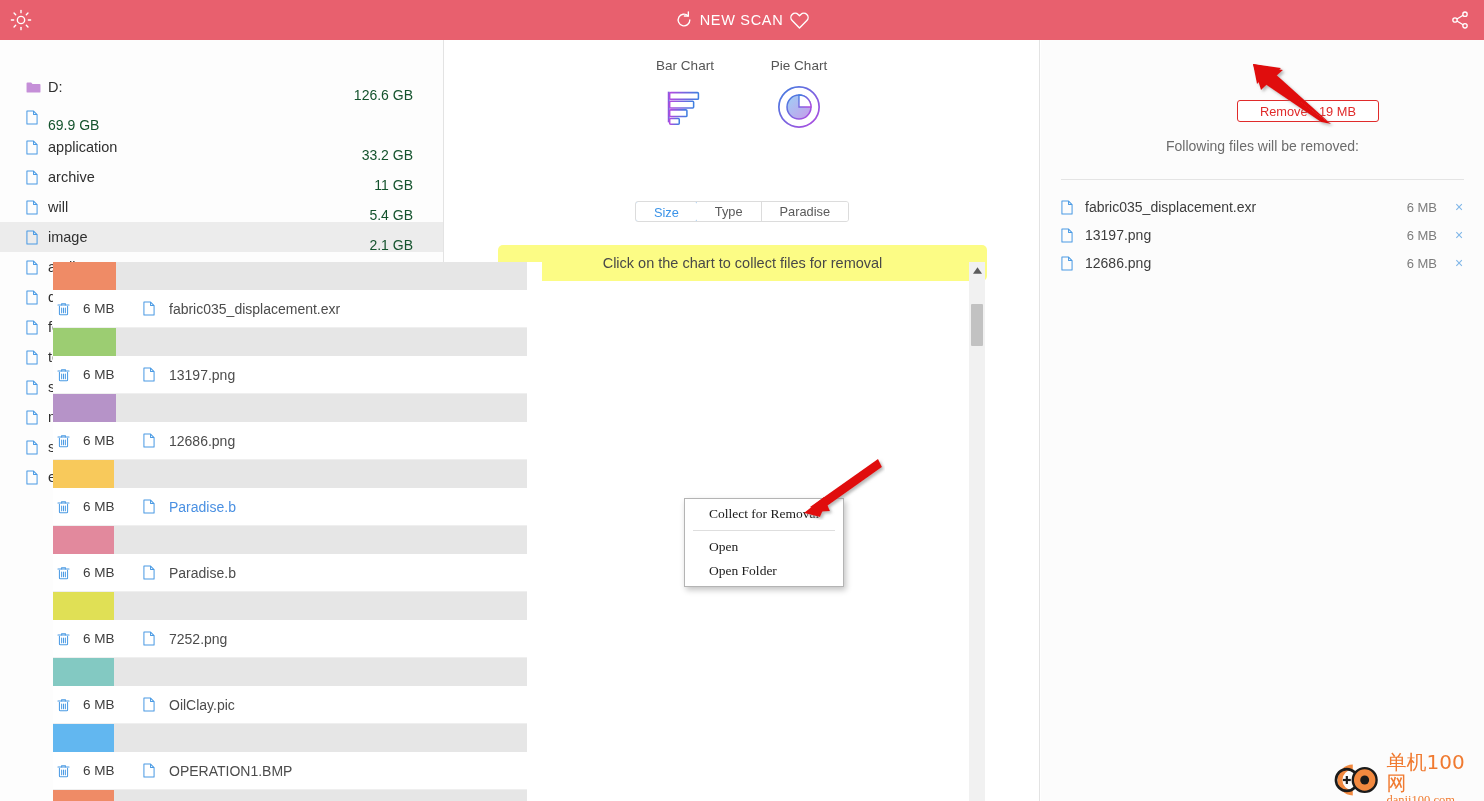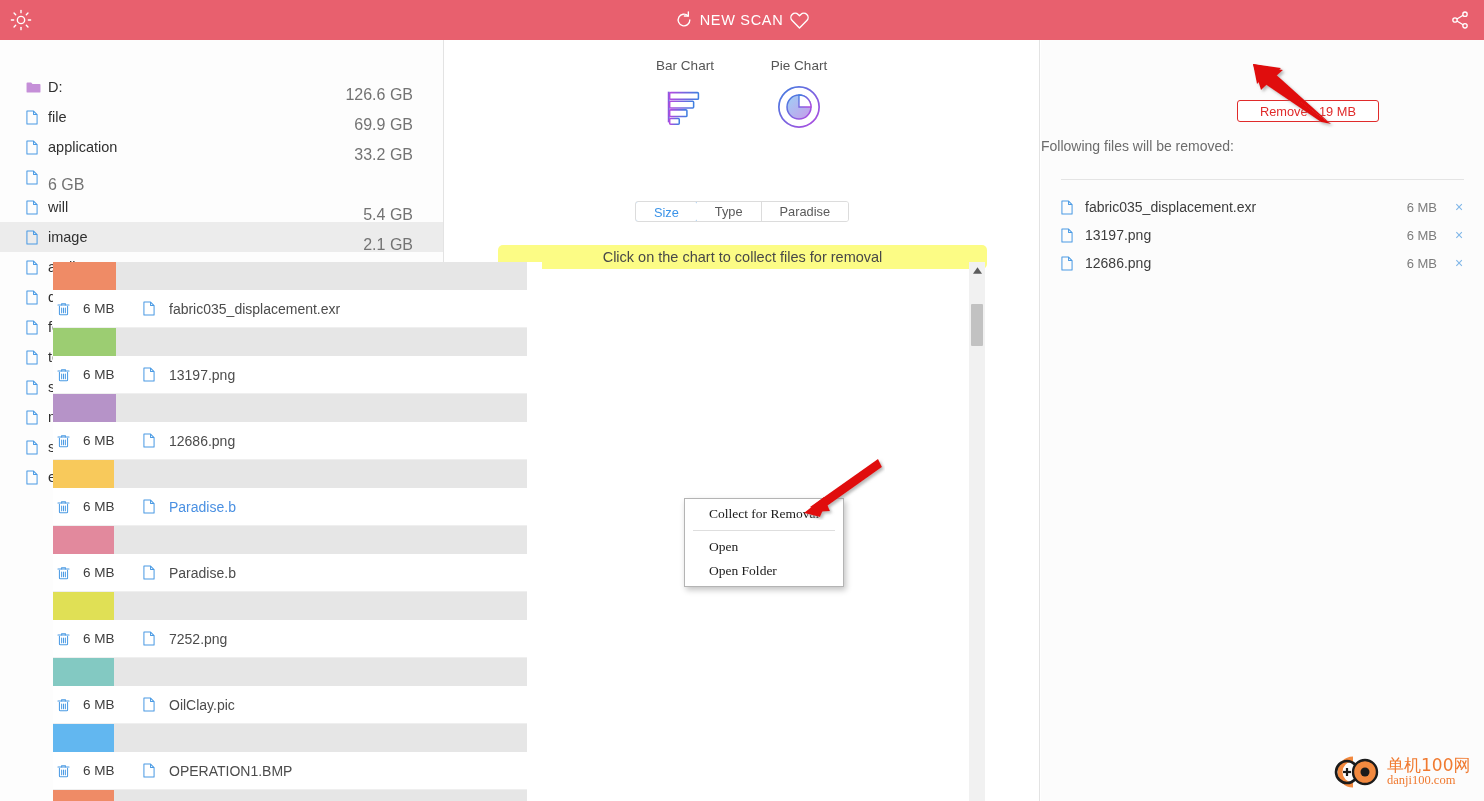--- a/index.html
+++ b/index.html
@@ -53,21 +53,21 @@
 
   
   .side-row {
     height: 30px; display: flex; align-items: center;
     padding: 0 30px 0 26px; cursor: pointer;
     font-size: 14.5px; color: #3d3d3d;
   }
   .side-row.active { background: #ececec; }
   .side-ico { width: 22px; display: flex; align-items: center; flex: 0 0 22px; }
   .side-name { flex: 1 1 auto; color: #303030; }
-  .side-size { color: #737373; font-size: 16px; white-space: nowrap; margin-top: 16px; }
+  .side-size { color: #14532d; font-size: 14px; white-space: nowrap; margin-top: 16px; }
 
   
   .chart-tabs {
     position: absolute; left: 0; right: 0; top: 18px;
     display: flex; justify-content: center; gap: 4px;
   }
   .chart-tab { width: 110px; text-align: center; cursor: pointer; }
   .chart-tab-label { font-size: 13.5px; color: #555555; display: block; margin-bottom: 10px; }
   .chart-tab-ico { height: 48px; display: flex; align-items: center; justify-content: center; }
 
@@ -79,21 +79,21 @@
   }
   .seg-btn {
     padding: 0 18px; font-size: 12.8px; color: #5a5a5a; line-height: 19px;
     border-right: 1px solid #dcdcdc; cursor: pointer; background: #fff;
   }
   .seg-btn:last-child { border-right: none; }
   .seg-btn.active { color: #3b93e8; border: 1px solid #9cc8f2; margin: -1px; border-radius: 3px; line-height: 21px; }
 
   
   .hint {
-    position: absolute; left: 53px; top: 205px; width: 489px; height: 24px;
+    position: absolute; left: 53px; top: 205px; width: 489px; height: 36px;
     background: #fcfc85; border-radius: 5px;
     display: flex; align-items: center; justify-content: center;
     font-size: 14.5px; color: #484848;
   }
 
   
   .filelist {
     position: absolute; left: 53px; top: 262px; width: 489px; height: 539px;
     overflow: hidden; background: #ffffff;
   }
@@ -140,42 +140,42 @@
   .ctx-sep { height: 1px; background: #dedede; margin: 4px 8px 4px 8px; }
 
   
   .remove-btn {
     position: absolute; left: 196px; top: 60px; width: 142px; height: 22px;
     border: 1px solid #e02b2b; border-radius: 3px; background: #ffffff;
     color: #e02b2b; font-size: 12.8px;
     display: flex; align-items: center; justify-content: center; cursor: pointer;
   }
   .rp-sub {
-    position: absolute; left: 0; right: 0; top: 98px; text-align: left;
+    position: absolute; left: 0; right: 0; top: 98px; text-align: center;
     font-size: 14px; color: #6c6c6c;
   }
   .rp-divider { position: absolute; left: 20px; top: 139px; width: 403px; height: 1px; background: #e4e4e4; }
   .rp-list { position: absolute; left: 20px; top: 153px; width: 406px; }
   .rp-row { height: 28px; display: flex; align-items: center; font-size: 14px; color: #3d3d3d; }
   .rp-fico { width: 24px; display: flex; align-items: center; flex: 0 0 24px; }
   .rp-name { flex: 1 1 auto; }
   .rp-size { color: #7c7c7c; font-size: 13px; padding-right: 14px; }
   .rp-x { width: 16px; text-align: center; color: #7fb6e8; font-size: 14px; cursor: pointer; }
 
   .trash-water {
     position: absolute; left: 1150px; top: 325px; z-index: 0; pointer-events: none;
   }
 
   
   .arrow { position: absolute; z-index: 60; pointer-events: none; }
 
   
   .watermark { position: absolute; left: 1325px; top: 752px; display: flex; align-items: center; z-index: 70; }
   .wm-text { margin-left: 6px; line-height: 1.05; }
-  .wm-cn { color: #f07a30; font-size: 17px; font-family: "DejaVu Sans", sans-serif; }
+  .wm-cn { color: #f07a30; font-size: 20px; font-family: "DejaVu Sans", sans-serif; }
   .wm-en { color: #f07a30; font-size: 12.5px; font-family: "Liberation Serif", serif; }
 </style>
 </head>
 <body>
 
 <div id="app">
 
   <div class="header">
     <div class="hdr-left">
       <span class="hdr-icon">
@@ -232,41 +232,41 @@
           <span class="side-name">D:</span>
           <span class="side-size">126.6 GB</span>
         </div>
         <div class="side-row">
           <span class="side-ico">
             <svg width="12" height="15" viewBox="0 0 13 16" fill="none" stroke="#4a9ae4" stroke-width="1.1" stroke-linejoin="round">
               <path d="M1 1 h7.2 L12 4.8 V15 H1 Z"></path>
               <path d="M8.2 1 v3.8 H12"></path>
             </svg>
           </span>
-          <span class="side-name">file</span>
           <span class="side-size">69.9 GB</span>
         </div>
         <div class="side-row">
           <span class="side-ico">
             <svg width="12" height="15" viewBox="0 0 13 16" fill="none" stroke="#4a9ae4" stroke-width="1.1" stroke-linejoin="round">
               <path d="M1 1 h7.2 L12 4.8 V15 H1 Z"></path>
               <path d="M8.2 1 v3.8 H12"></path>
             </svg>
           </span>
           <span class="side-name">application</span>
           <span class="side-size">33.2 GB</span>
         </div>
         <div class="side-row">
           <span class="side-ico">
             <svg width="12" height="15" viewBox="0 0 13 16" fill="none" stroke="#4a9ae4" stroke-width="1.1" stroke-linejoin="round">
               <path d="M1 1 h7.2 L12 4.8 V15 H1 Z"></path>
               <path d="M8.2 1 v3.8 H12"></path>
             </svg>
           </span>
-          <span class="side-size">6 GB</span>
+          <span class="side-name">archive</span>
+          <span class="side-size">11 GB</span>
         </div>
         <div class="side-row">
           <span class="side-ico">
             <svg width="12" height="15" viewBox="0 0 13 16" fill="none" stroke="#4a9ae4" stroke-width="1.1" stroke-linejoin="round">
               <path d="M1 1 h7.2 L12 4.8 V15 H1 Z"></path>
               <path d="M8.2 1 v3.8 H12"></path>
             </svg>
           </span>
           <span class="side-name">will</span>
           <span class="side-size">5.4 GB</span>

